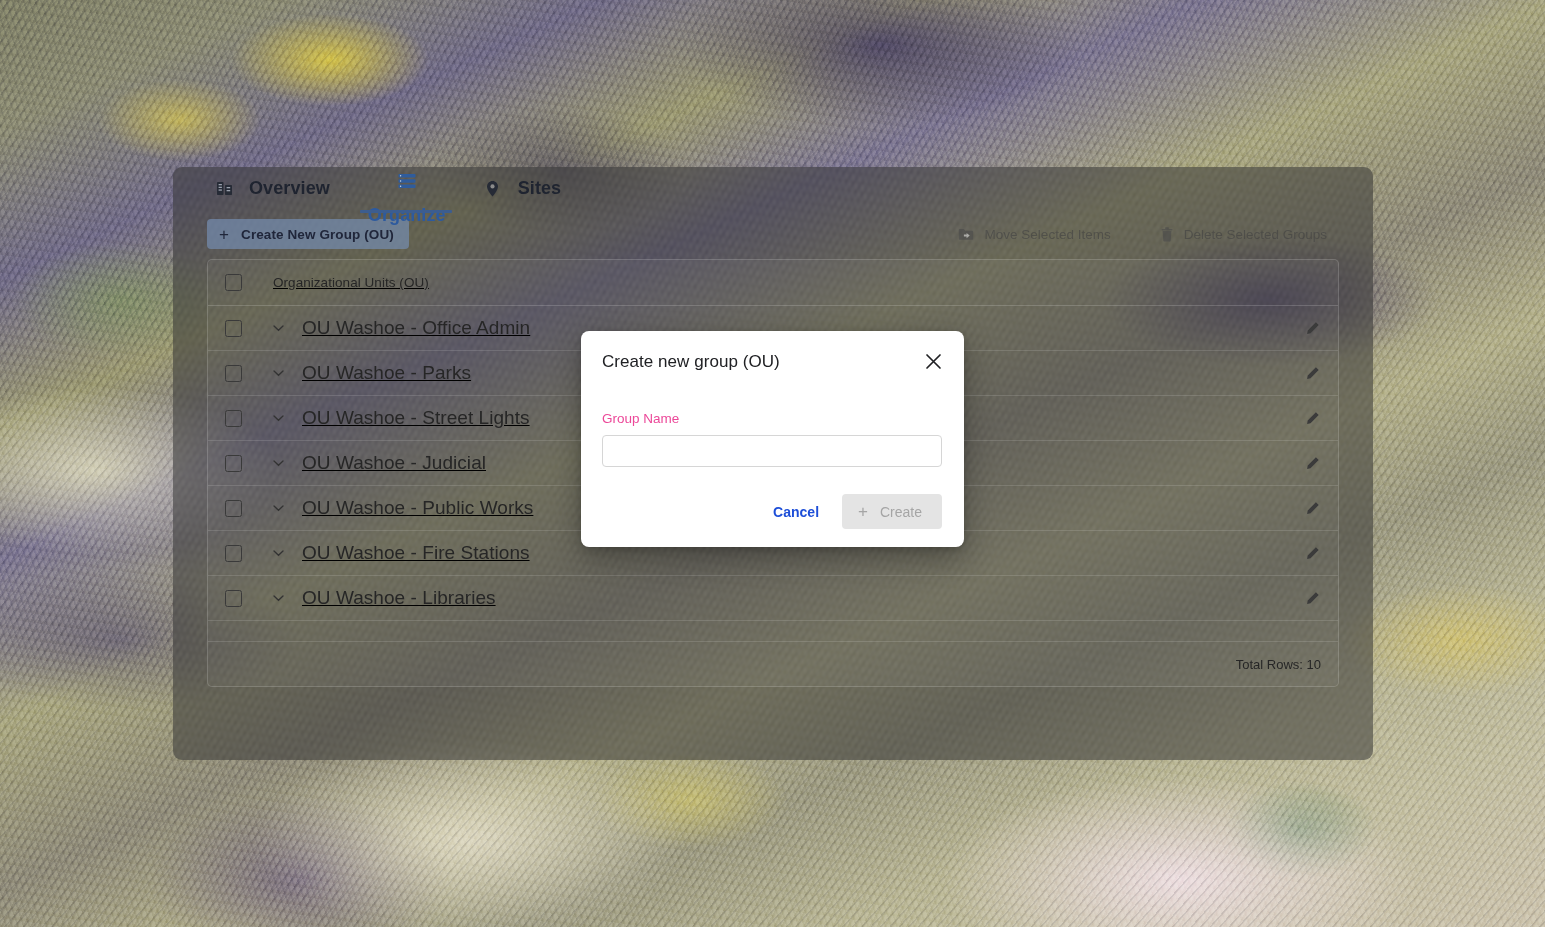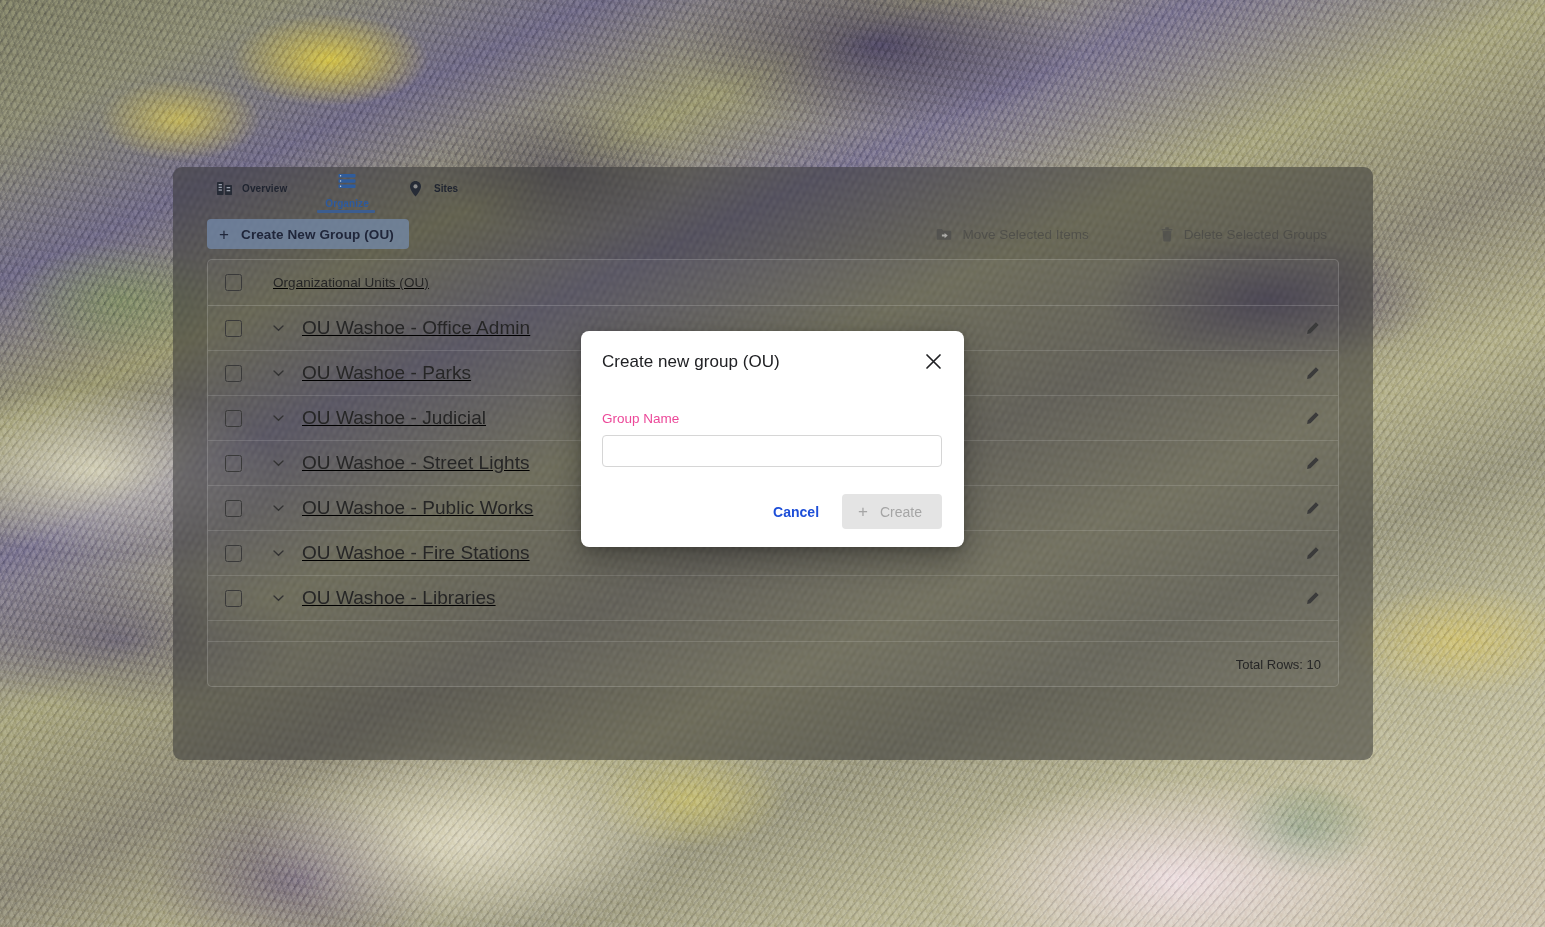--- a/index.html
+++ b/index.html
@@ -79,26 +79,26 @@
   #tabbar {
     display: flex;
     align-items: flex-end;
     gap: 0;
     padding: 6px 0 0 34px;
     height: 46px;
   }
   .tab {
     display: flex;
     align-items: center;
-    gap: 9px;
+    gap: 16px;
     padding: 0 14px 9px 8px;
     height: 40px;
     cursor: pointer;
     color: #1f2430;
-    font-size: 10px;
+    font-size: 18px;
     font-weight: 600;
     letter-spacing: 0.1px;
     position: relative;
     background: transparent;
     border: none;
     font-family: "Liberation Sans", sans-serif;
   }
   .tab + .tab { margin-left: 16px; }
   .tab.active { color: #2d5a9e; flex-direction: column; }
   .tab.active::after {
@@ -130,21 +130,21 @@
     color: #20263a;
     border: none;
     border-radius: 4px;
     font-size: 13.5px;
     font-weight: 700;
     letter-spacing: 0.1px;
     cursor: pointer;
     font-family: "Liberation Sans", sans-serif;
   }
   #btn-create-group .plus { font-size: 17px; font-weight: 400; line-height: 1; }
-  .toolbar-right { display: flex; align-items: flex-start; gap: 60px; padding-right: 20px; }
+  .toolbar-right { display: flex; align-items: flex-start; gap: 38px; padding-right: 20px; }
   .toolbar-action {
     display: inline-flex;
     align-items: center;
     gap: 11px;
     background: none;
     border: none;
     color: rgba(66,66,66,0.62);
     font-size: 13.5px;
     font-weight: 400;
     cursor: default;
@@ -426,37 +426,37 @@
         </div>
 
 
         <div class="row">
           <div class="cb"></div>
           <span class="chev">
             <svg width="11" height="7" viewBox="0 0 11 7" fill="none">
                 <path d="M1 1l4.5 4.3L10 1" stroke="#333" stroke-width="1.3" fill="none" stroke-linecap="round"></path>
               </svg>
           </span>
+          <div class="row-label">OU Washoe - Street Lights</div>
+          <div class="row-spacer"></div>
+          <button class="edit-btn">
+            <svg width="15" height="15" viewBox="0 0 15 15" fill="none">
+                <path d="M10.9 1.3l2.8 2.8-8.2 8.2-3.4.6.6-3.4 8.2-8.2z" fill="#3b3b3b"></path>
+              </svg>
+          </button>
+        </div>
+
+        <div class="row">
+          <div class="cb"></div>
+          <span class="chev">
+            <svg width="11" height="7" viewBox="0 0 11 7" fill="none">
+                <path d="M1 1l4.5 4.3L10 1" stroke="#333" stroke-width="1.3" fill="none" stroke-linecap="round"></path>
+              </svg>
+          </span>
           <div class="row-label">OU Washoe - Judicial</div>
-          <div class="row-spacer"></div>
-          <button class="edit-btn">
-            <svg width="15" height="15" viewBox="0 0 15 15" fill="none">
-                <path d="M10.9 1.3l2.8 2.8-8.2 8.2-3.4.6.6-3.4 8.2-8.2z" fill="#3b3b3b"></path>
-              </svg>
-          </button>
-        </div>
-
-        <div class="row">
-          <div class="cb"></div>
-          <span class="chev">
-            <svg width="11" height="7" viewBox="0 0 11 7" fill="none">
-                <path d="M1 1l4.5 4.3L10 1" stroke="#333" stroke-width="1.3" fill="none" stroke-linecap="round"></path>
-              </svg>
-          </span>
-          <div class="row-label">OU Washoe - Street Lights</div>
           <div class="row-spacer"></div>
           <button class="edit-btn">
             <svg width="15" height="15" viewBox="0 0 15 15" fill="none">
                 <path d="M10.9 1.3l2.8 2.8-8.2 8.2-3.4.6.6-3.4 8.2-8.2z" fill="#3b3b3b"></path>
               </svg>
           </button>
         </div>
 
         <div class="row">
           <div class="cb"></div>

